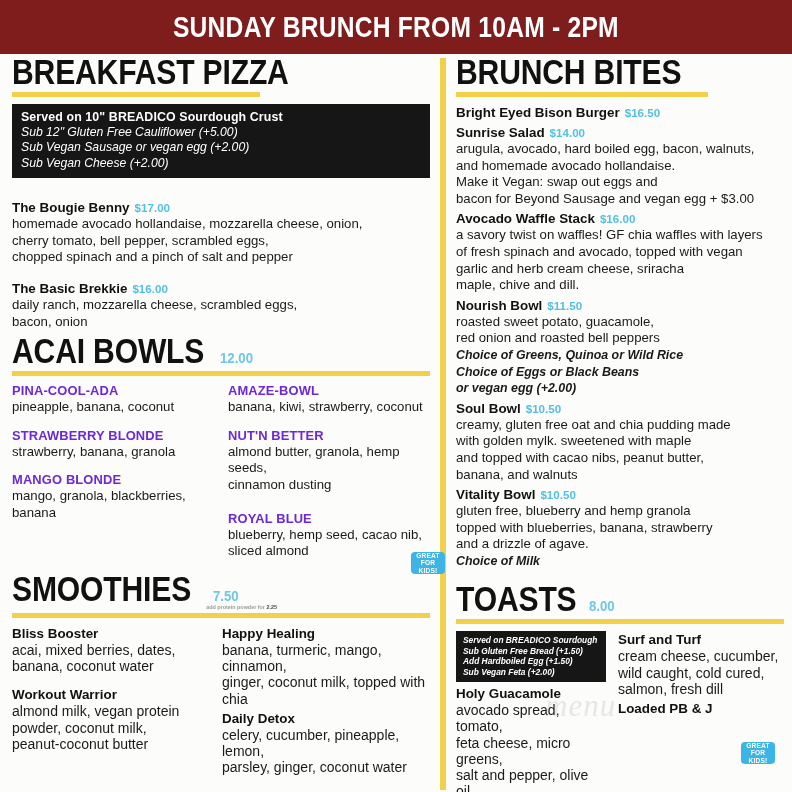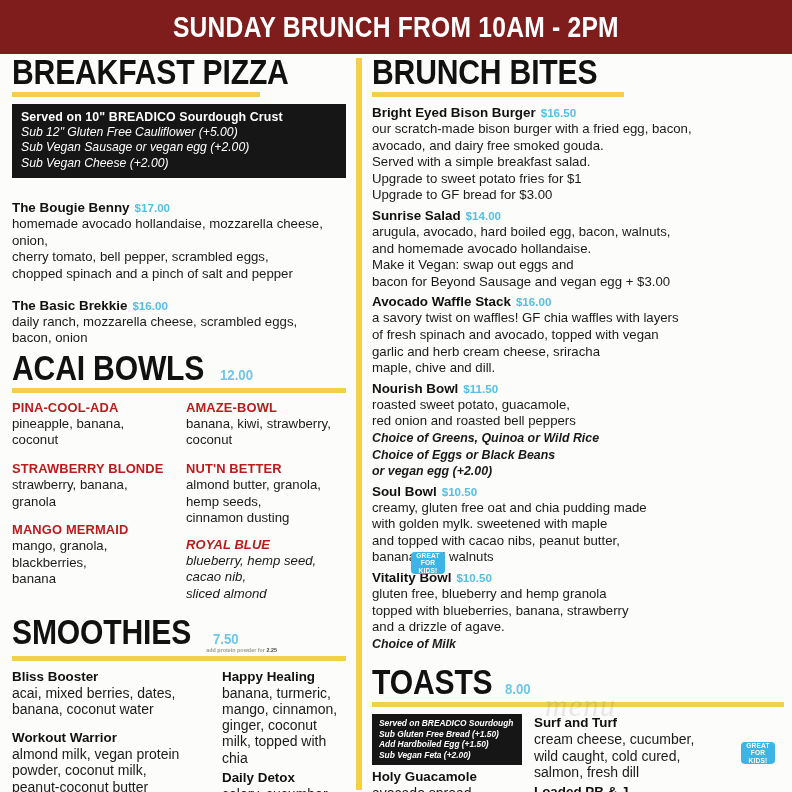--- a/index.html
+++ b/index.html
@@ -31,21 +31,21 @@
     transform: scaleX(0.82);
     white-space: nowrap;
   }
 
   
   .body {
     position: relative;
     display: flex;
     height: 738px;
   }
-  .col-left { width: 356px; position: relative; padding: 0 10px 0 12px; }
+  .col-left { width: 440px; position: relative; padding: 0 10px 0 12px; }
   .divider-v {
     width: 6px;
     background: #f2d04a;
     margin-top: 4px;
     margin-bottom: 2px;
     flex: 0 0 6px;
   }
   .col-right { flex: 1; position: relative; padding: 0 8px 0 10px; }
 
   
@@ -142,21 +142,21 @@
   }
   .item-desc.em { font-style: italic; font-weight: 700; font-size: 12.4px; }
   .gap { height: 11px; }
 
   
   .capname {
     font-weight: 700;
     font-size: 12.9px;
     line-height: 16px;
     letter-spacing: .15px;
-    color: #b91c1c;
+    color: #6d28d9;
   }
 
   
   .twocol {
     display: flex;
     gap: 14px;
   }
   .twocol > div { flex: 1; }
   .twocol.sm > div:first-child { flex: 0 0 196px; }
 
@@ -260,35 +260,35 @@
               <div class="capname">PINA-COOL-ADA</div>
               <div class="item-desc pre">pineapple, banana, coconut</div>
             </div>
             <div class="sm-gap"></div>
             <div class="item">
               <div class="capname">STRAWBERRY BLONDE</div>
               <div class="item-desc pre">strawberry, banana, granola</div>
             </div>
             <div class="sm-gap"></div>
             <div class="item">
-              <div class="capname">MANGO MERMAID</div>
+              <div class="capname">MANGO BLONDE</div>
               <div class="item-desc pre">mango, granola, blackberries,<br>banana</div>
             </div>
           </div>
           <div>
             <div class="item">
               <div class="capname">AMAZE-BOWL</div>
               <div class="item-desc pre">banana, kiwi, strawberry, coconut</div>
             </div>
             <div class="sm-gap"></div>
             <div class="item">
               <div class="capname">NUT'N BETTER</div>
               <div class="item-desc pre">almond butter, granola, hemp seeds,<br>cinnamon dusting</div>
             </div>
-            <div class="item" style="margin-top:10px;font-style:italic;">
+            <div class="item" style="margin-top:17px;">
               <div class="capname">ROYAL BLUE</div>
               <div class="item-desc pre">blueberry, hemp seed, cacao nib,<br>sliced almond</div>
             </div>
           </div>
         </div>
       </div>
 
       <div style="margin-top:8px;">
         <div class="sec-head">
           <div class="sec-title">SMOOTHIES</div>
@@ -333,21 +333,20 @@
     <div class="col-right">
 
       <div>
         <div class="sec-head">
           <div class="sec-title">BRUNCH BITES</div>
         </div>
         <div class="rule rfull"></div>
 
         <div class="item">
           <div class="item-head">Bright Eyed Bison Burger<span class="price">$16.50</span></div>
-          <div class="item-desc pre">our scratch-made bison burger with a fried egg, bacon,<br>avocado, and dairy free smoked gouda.<br>Served with a simple breakfast salad.<br>Upgrade to sweet potato fries for $1<br>Upgrade to GF bread for $3.00</div>
         </div>
         <div class="item">
           <div class="item-head">Sunrise Salad<span class="price">$14.00</span></div>
           <div class="item-desc pre">arugula, avocado, hard boiled egg, bacon, walnuts,<br>and homemade avocado hollandaise.<br>Make it Vegan: swap out eggs and<br>bacon for Beyond Sausage and vegan egg + $3.00</div>
         </div>
         <div class="item">
           <div class="item-head">Avocado Waffle Stack<span class="price">$16.00</span></div>
           <div class="item-desc pre">a savory twist on waffles! GF chia waffles with layers<br>of fresh spinach and avocado, topped with vegan<br>garlic and herb cream cheese, sriracha<br>maple, chive and dill.</div>
         </div>
         <div class="item">

